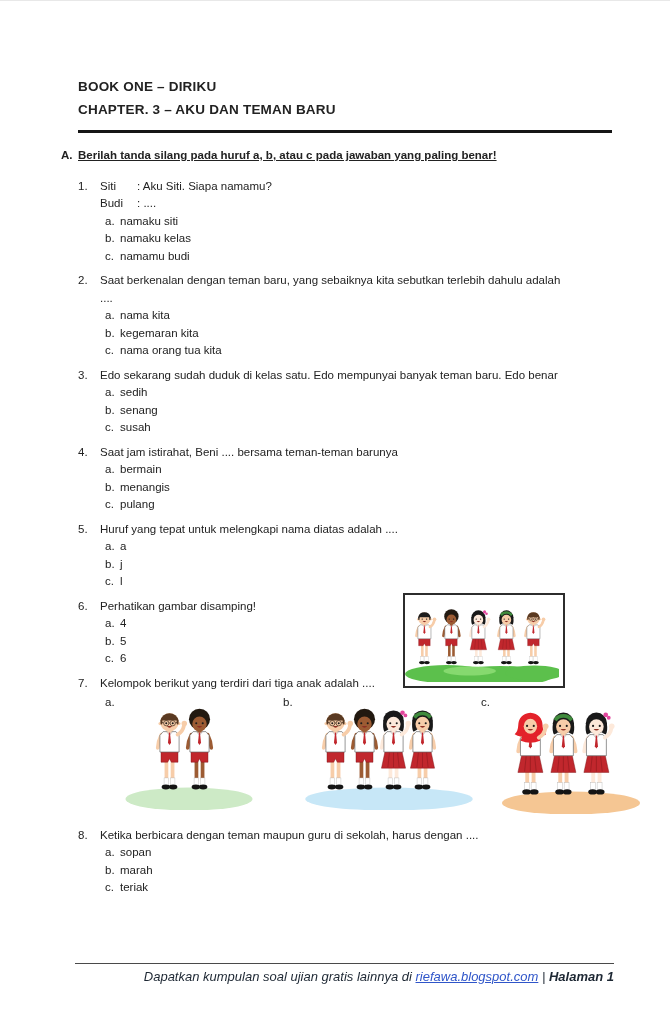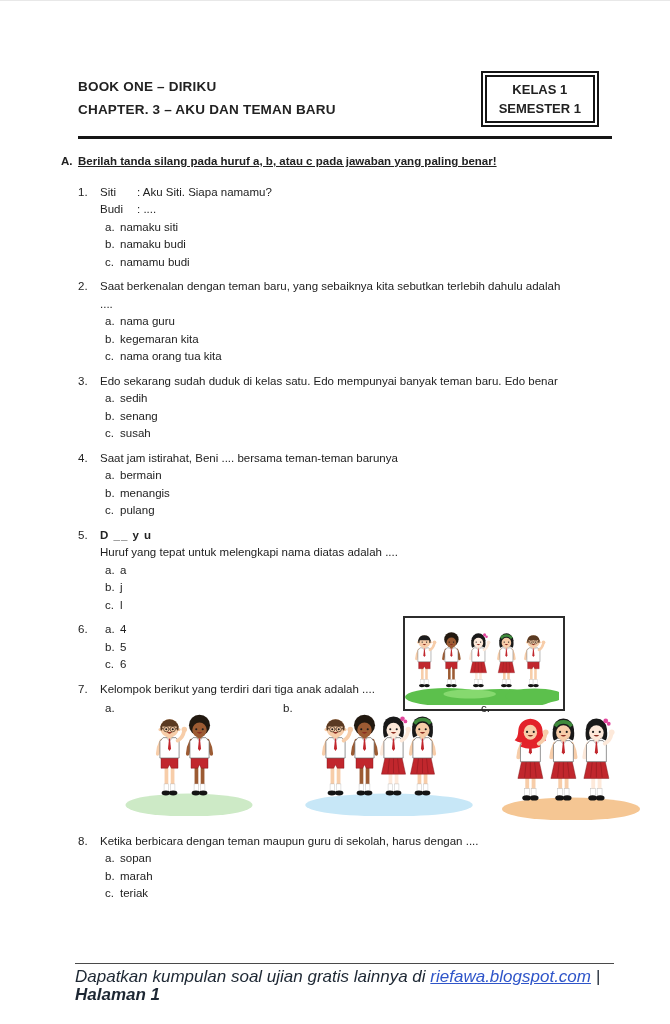--- a/index.html
+++ b/index.html
@@ -35,41 +35,35 @@
   
   .q7-row{display:flex;margin-left:5px;margin-top:2px;}
   .q7-opt{display:flex;align-items:flex-start;}
   .q7-opt .optletter{margin-top:0;}
   .q7-cell-a{flex:0 0 178px;}
   .q7-cell-b{flex:0 0 198px;}
   .q7-cell-c{flex:1;}
   .figure{margin-top:4px;}
   
   .pfooter{position:absolute;left:75px;right:56px;top:962px;border-top:1.5px solid #4a4a4a;padding-top:4px;
-    text-align:left;font-size:17px;font-style:italic;color:#1d2733;}
+    text-align:right;font-size:13px;font-style:italic;color:#1d2733;}
   .pfooter a{color:#2f55c9;text-decoration:underline;}
   .pfooter .pageno{font-weight:bold;font-style:italic;}
 </style>
 </head>
 <body>
 
 <div class="page">
   <div class="content">
 
     <div class="hdr">
       <div class="hdr-titles">
         <div>BOOK ONE – DIRIKU</div>
         <div>CHAPTER. 3 – AKU DAN TEMAN BARU</div>
       </div>
-      <div class="badge">
-        <div class="badge-inner">
-          <div>KELAS 1</div>
-          <div>SEMESTER 1</div>
-        </div>
-      </div>
     </div>
     <div class="rule"></div>
 
     <div class="section-row">
       <div class="section-label">A.</div>
       <div class="section-instruction">Berilah tanda silang pada huruf a, b, atau c pada jawaban yang paling benar!</div>
     </div>
 
     <div style="height:13px"></div>
 
@@ -83,37 +77,37 @@
         <div class="dialog-row">
             <span class="speaker">Budi</span>
             <span>: ....</span>
           </div>
         <div class="opt">
             <span class="optletter">a.</span>
             <span>namaku siti</span>
           </div>
         <div class="opt">
             <span class="optletter">b.</span>
-            <span>namaku budi</span>
+            <span>namaku kelas</span>
           </div>
         <div class="opt">
             <span class="optletter">c.</span>
             <span>namamu budi</span>
           </div>
       </div>
     </div>
 
     <div class="q">
       <div class="qnum">2.</div>
       <div class="qbody">
         <div class="qline">Saat berkenalan dengan teman baru, yang sebaiknya kita sebutkan terlebih dahulu adalah</div>
         <div class="qline">....</div>
         <div class="opt">
             <span class="optletter">a.</span>
-            <span>nama guru</span>
+            <span>nama kita</span>
           </div>
         <div class="opt">
             <span class="optletter">b.</span>
             <span>kegemaran kita</span>
           </div>
         <div class="opt">
             <span class="optletter">c.</span>
             <span>nama orang tua kita</span>
           </div>
       </div>
@@ -153,21 +147,20 @@
         <div class="opt">
             <span class="optletter">c.</span>
             <span>pulang</span>
           </div>
       </div>
     </div>
 
     <div class="q">
       <div class="qnum">5.</div>
       <div class="qbody">
-        <div class="qline boldline">D __ y u</div>
         <div class="qline">Huruf yang tepat untuk melengkapi nama diatas adalah ....</div>
         <div class="opt">
             <span class="optletter">a.</span>
             <span>a</span>
           </div>
         <div class="opt">
             <span class="optletter">b.</span>
             <span>j</span>
           </div>
         <div class="opt">
@@ -311,20 +304,21 @@
                 <g fill="none" stroke="#4a3524" stroke-width="0.9">
                   <circle cx="26.2" cy="22.6" r="3.1"></circle>
                   <circle cx="33.8" cy="22.6" r="3.1"></circle>
                   <path d="M29.3 22.4 h1.4 M23.1 22.2 l-3.4 -1.2 M36.9 22.2 l3.4 -1.2"></path>
                 </g>
                 <path d="M39.5 36 Q45.8 32.5 47 25.5" stroke="#f7cda9" stroke-width="4.4" fill="none" stroke-linecap="round"></path>
                 <circle cx="47.4" cy="23" r="3.2" fill="#f7cda9"></circle>
               </g>
             </svg>
         </div>
+        <div class="qline">Perhatikan gambar disamping!</div>
         <div class="opt">
             <span class="optletter">a.</span>
             <span>4</span>
           </div>
         <div class="opt">
             <span class="optletter">b.</span>
             <span>5</span>
           </div>
         <div class="opt">
             <span class="optletter">c.</span>

